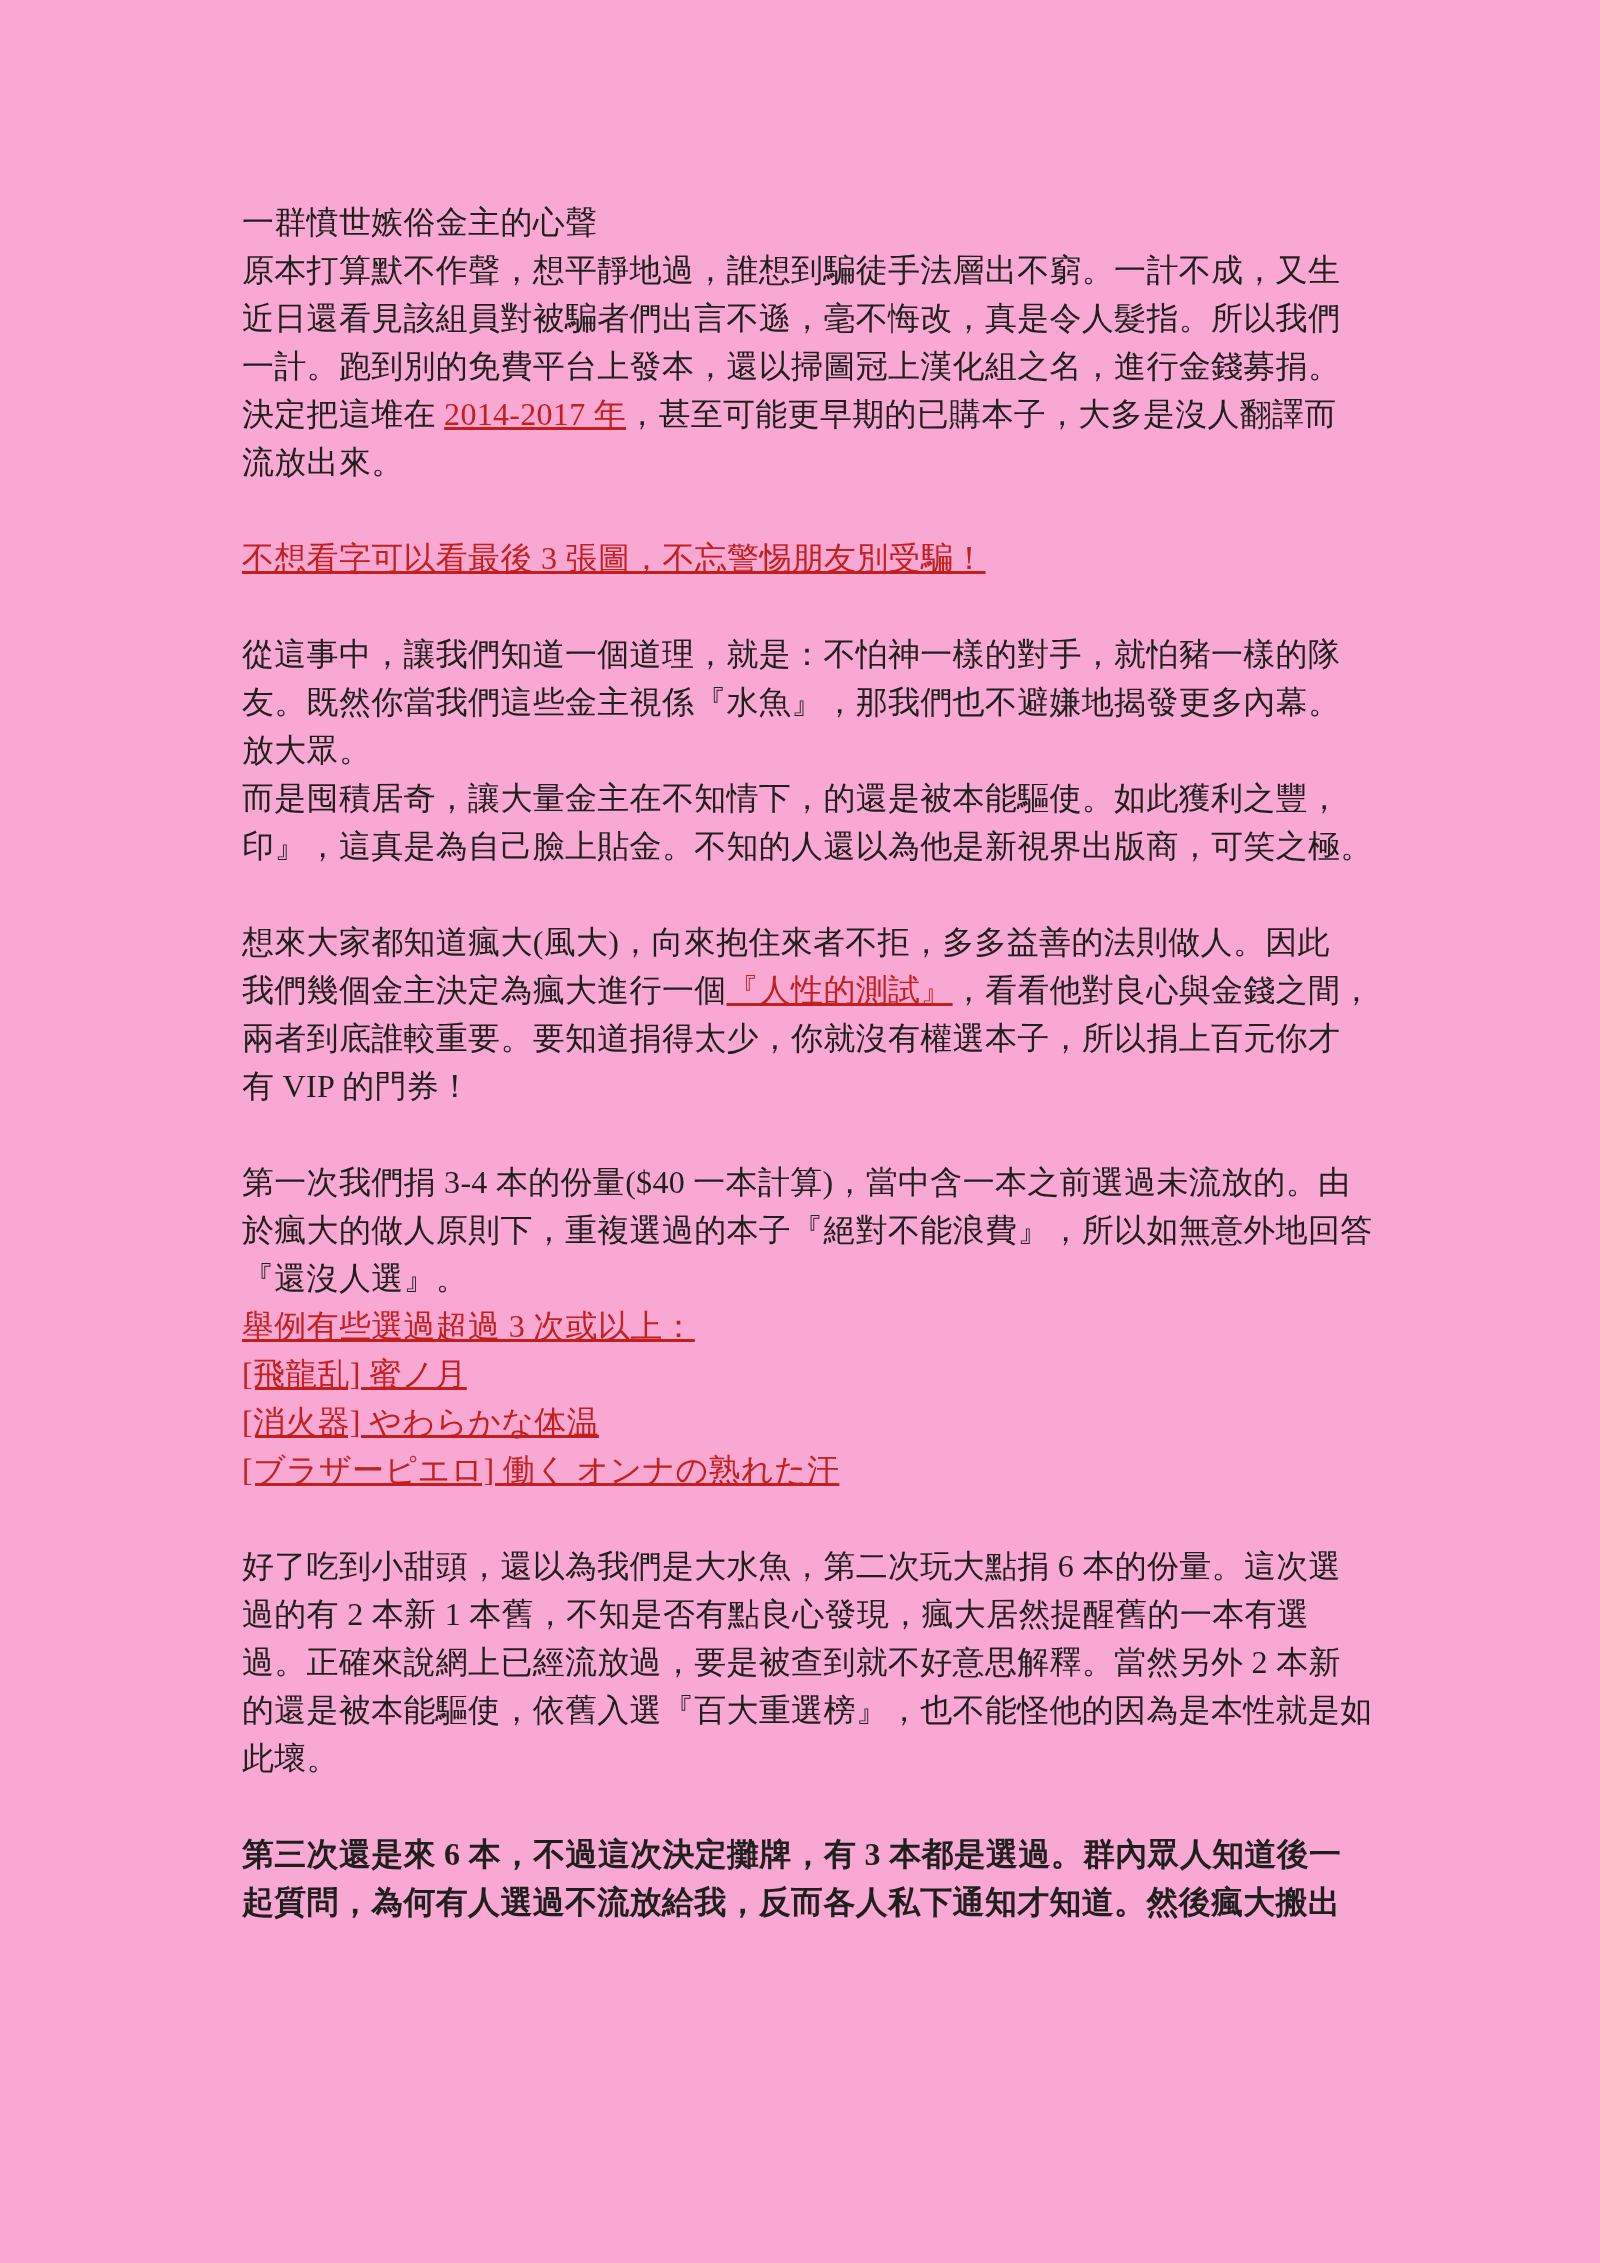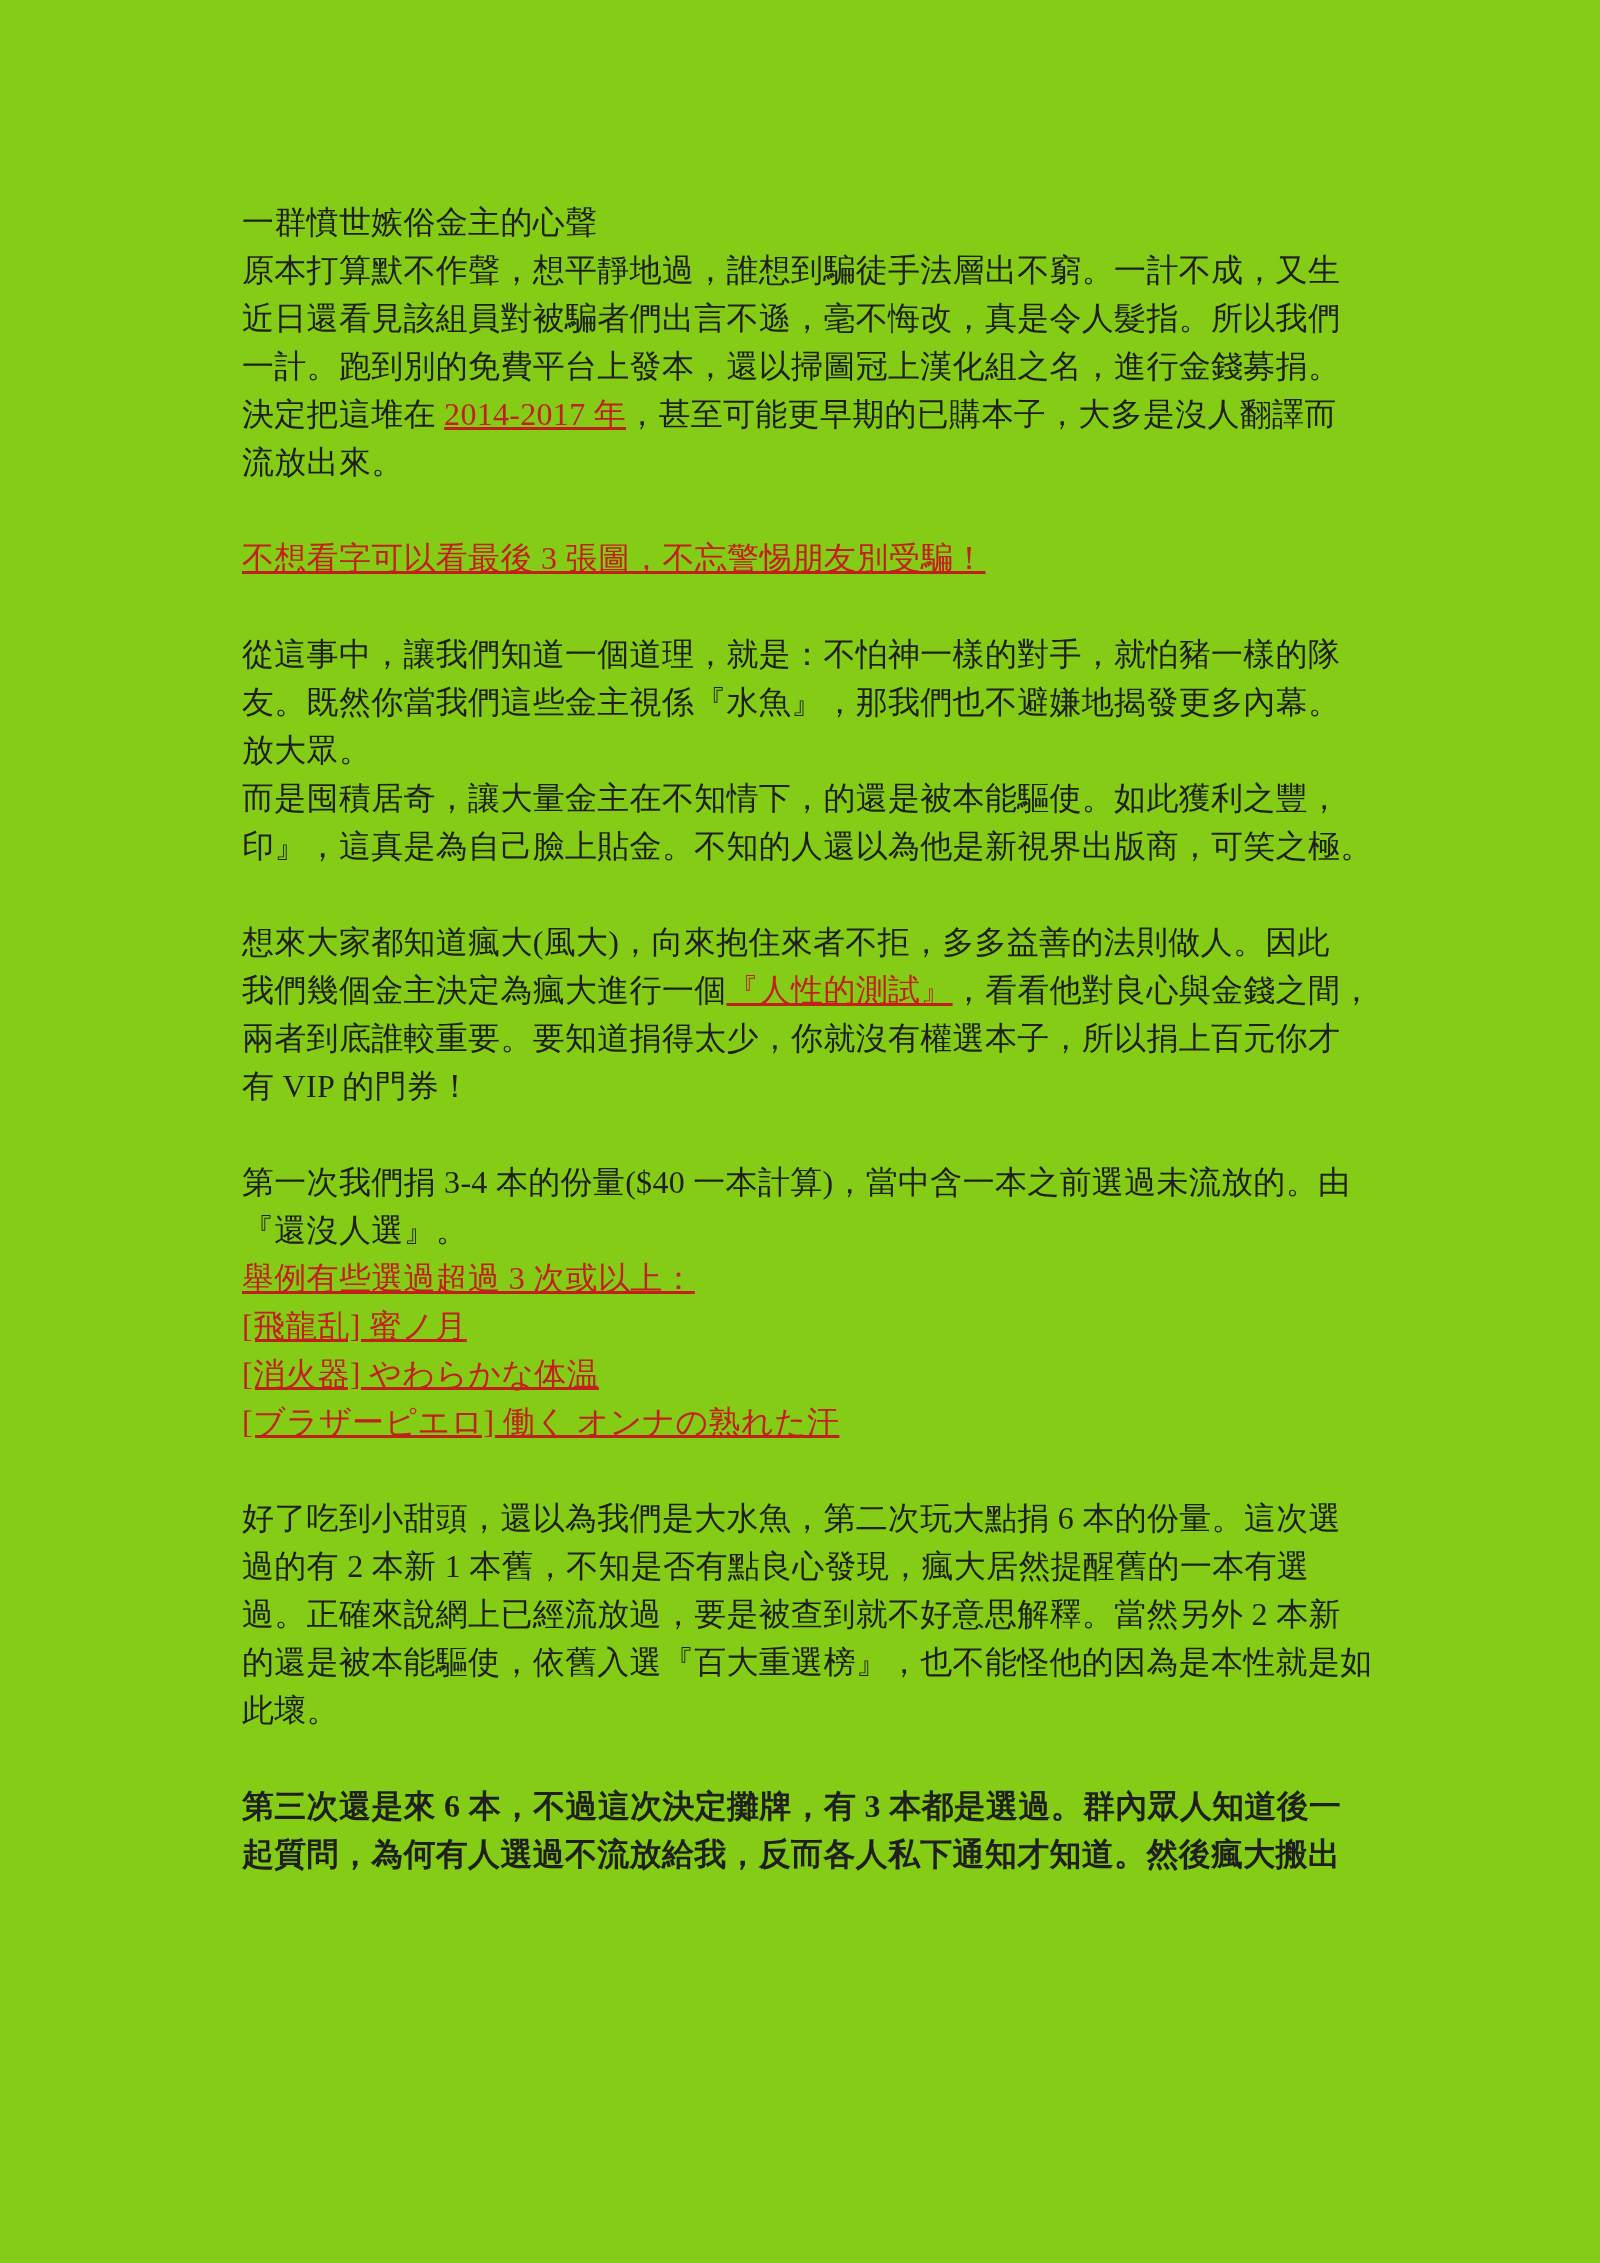--- a/index.html
+++ b/index.html
@@ -10,21 +10,21 @@
   body {
     width: 1600px;
     height: 2263px;
     position: relative;
     font-family: "Liberation Serif", "DejaVu Serif", serif;
     overflow: hidden;
   }
   .page {
     position: absolute;
     inset: 0;
-    background: #84cc16;
+    background: #f9a8d4;
   }
   .content {
     position: absolute;
     left: 242px;
     top: 198px;
     width: 1140px;
     color: #1f1f1f;
     font-size: 32px;
     line-height: 48px;
     letter-spacing: 0.3px;
@@ -67,20 +67,21 @@
         <div class="line"><span class="seg">印』，這真是為自己臉上貼金。不知的人還以為他是新視界出版商，可笑之極。</span></div>
       </div>
       <div class="paragraph">
         <div class="line"><span class="seg">想來大家都知道瘋大(風大)，向來抱住來者不拒，多多益善的法則做人。因此</span></div>
         <div class="line"><span class="seg">我們幾個金主決定為瘋大進行一個</span><span class="seg red">『人性的測試』</span><span class="seg">，看看他對良心與金錢之間，</span></div>
         <div class="line"><span class="seg">兩者到底誰較重要。要知道捐得太少，你就沒有權選本子，所以捐上百元你才</span></div>
         <div class="line"><span class="seg">有 VIP 的門券！</span></div>
       </div>
       <div class="paragraph">
         <div class="line"><span class="seg">第一次我們捐 3-4 本的份量($40 一本計算)，當中含一本之前選過未流放的。由</span></div>
+        <div class="line"><span class="seg">於瘋大的做人原則下，重複選過的本子『絕對不能浪費』，所以如無意外地回答</span></div>
         <div class="line"><span class="seg">『還沒人選』。</span></div>
         <div class="line"><span class="seg red">舉例有些選過超過 3 次或以上：</span></div>
         <div class="line"><span class="seg red">[飛龍乱] 蜜ノ月</span></div>
         <div class="line"><span class="seg red">[消火器] やわらかな体温</span></div>
         <div class="line"><span class="seg red">[ブラザーピエロ] 働く オンナの熟れた汗</span></div>
       </div>
       <div class="paragraph">
         <div class="line"><span class="seg">好了吃到小甜頭，還以為我們是大水魚，第二次玩大點捐 6 本的份量。這次選</span></div>
         <div class="line"><span class="seg">過的有 2 本新 1 本舊，不知是否有點良心發現，瘋大居然提醒舊的一本有選</span></div>
         <div class="line"><span class="seg">過。正確來說網上已經流放過，要是被查到就不好意思解釋。當然另外 2 本新</span></div>

